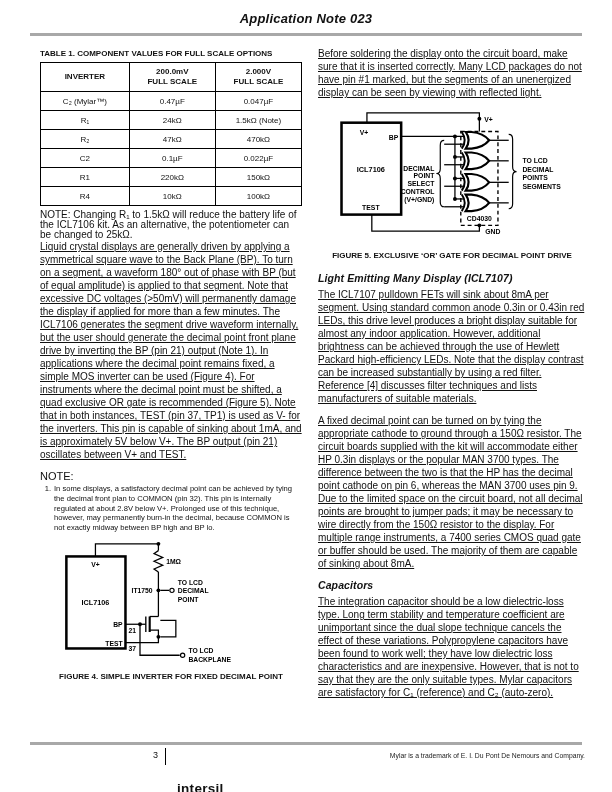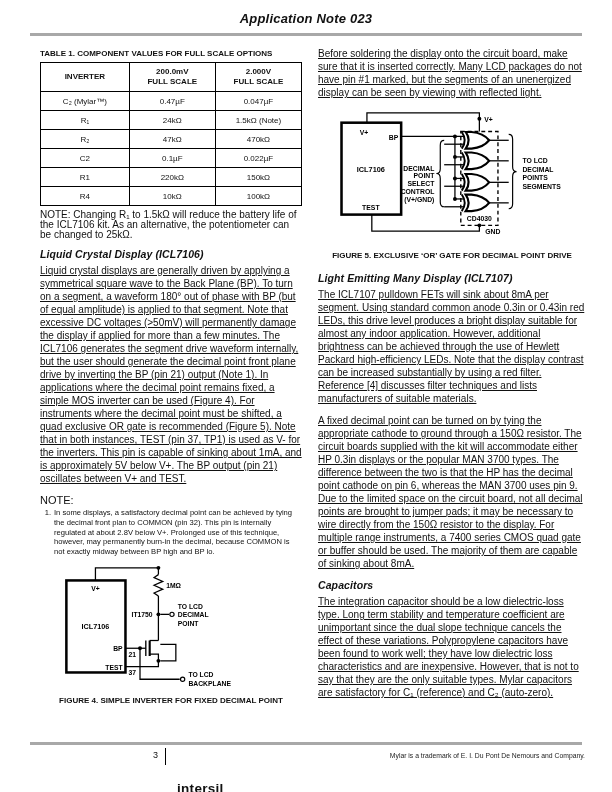--- a/index.html
+++ b/index.html
@@ -94,21 +94,20 @@
           <tr>
               <td>R4</td>
               <td>10kΩ</td>
               <td>100kΩ</td>
             </tr>
         </tbody>
       </table>
 
       <div class="small-note">NOTE:  Changing R₁ to 1.5kΩ will reduce the battery life of the ICL7106 kit. As an alternative, the potentiometer can be changed to 25kΩ.</div>
 
-      <h3 class="section">Liquid Crystal Display (ICL7106)</h3>
       <p class="body">Liquid crystal displays are generally driven by applying a symmetrical square wave to the Back Plane (BP). To turn on a segment, a waveform 180° out of phase with BP (but of equal amplitude) is applied to that segment. Note that excessive DC voltages (&gt;50mV) will permanently damage the display if applied for more than a few minutes. The ICL7106 generates the segment drive waveform internally, but the user should generate the decimal point front plane drive by inverting the BP (pin 21) output (Note 1). In applications where the decimal point remains fixed, a simple MOS inverter can be used (Figure 4). For instruments where the decimal point must be shifted, a quad exclusive OR gate is recommended (Figure 5). Note that in both instances, TEST (pin 37, TP1) is used as V- for the inverters. This pin is capable of sinking about 1mA, and is approximately 5V below V+. The BP output (pin 21) oscillates between V+ and TEST.</p>
 
       <div class="note-label">NOTE:</div>
       <div class="note-item">
         <span class="num">1.</span>
         <span>In some displays, a satisfactory decimal point can be achieved by tying the decimal front plan to COMMON (pin 32). This pin is internally regulated at about 2.8V below V+. Prolonged use of this technique, however, may permanently burn-in the decimal, because COMMON is not exactly midway between BP high and BP lo.</span>
       </div>
 
       <div class="fig-wrap">
         <svg viewBox="0 0 260 128" width="252" height="124">

